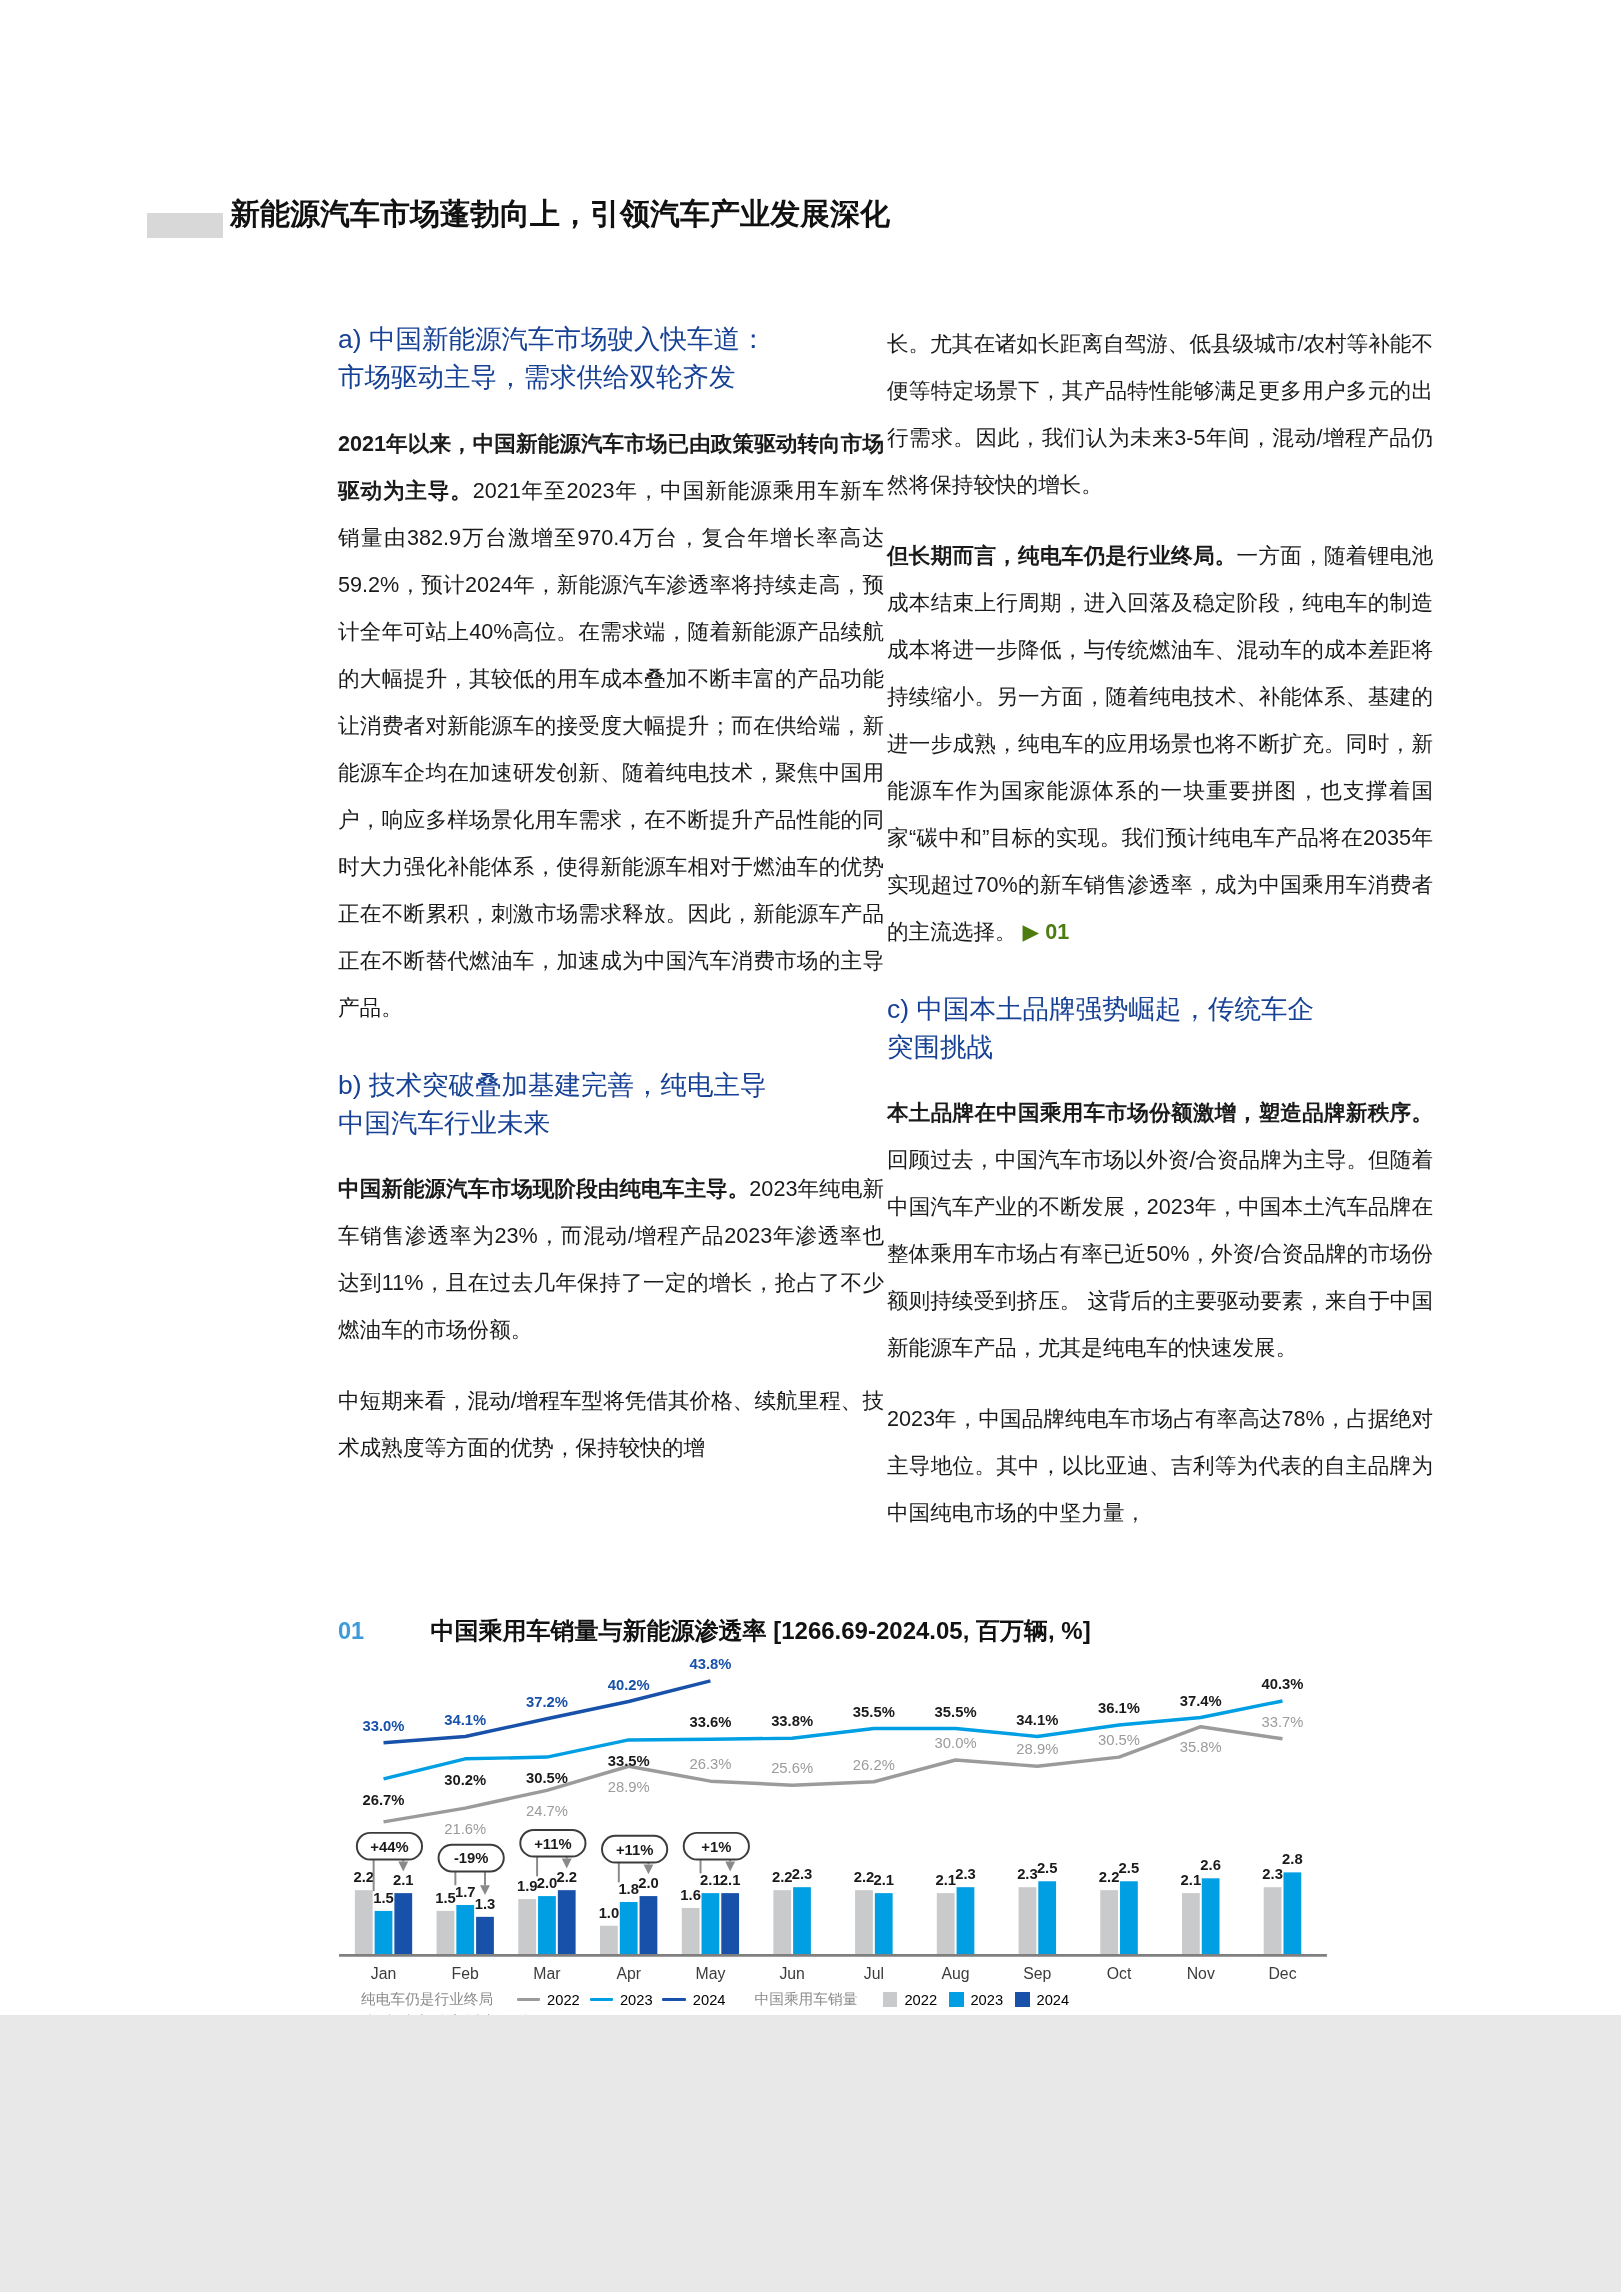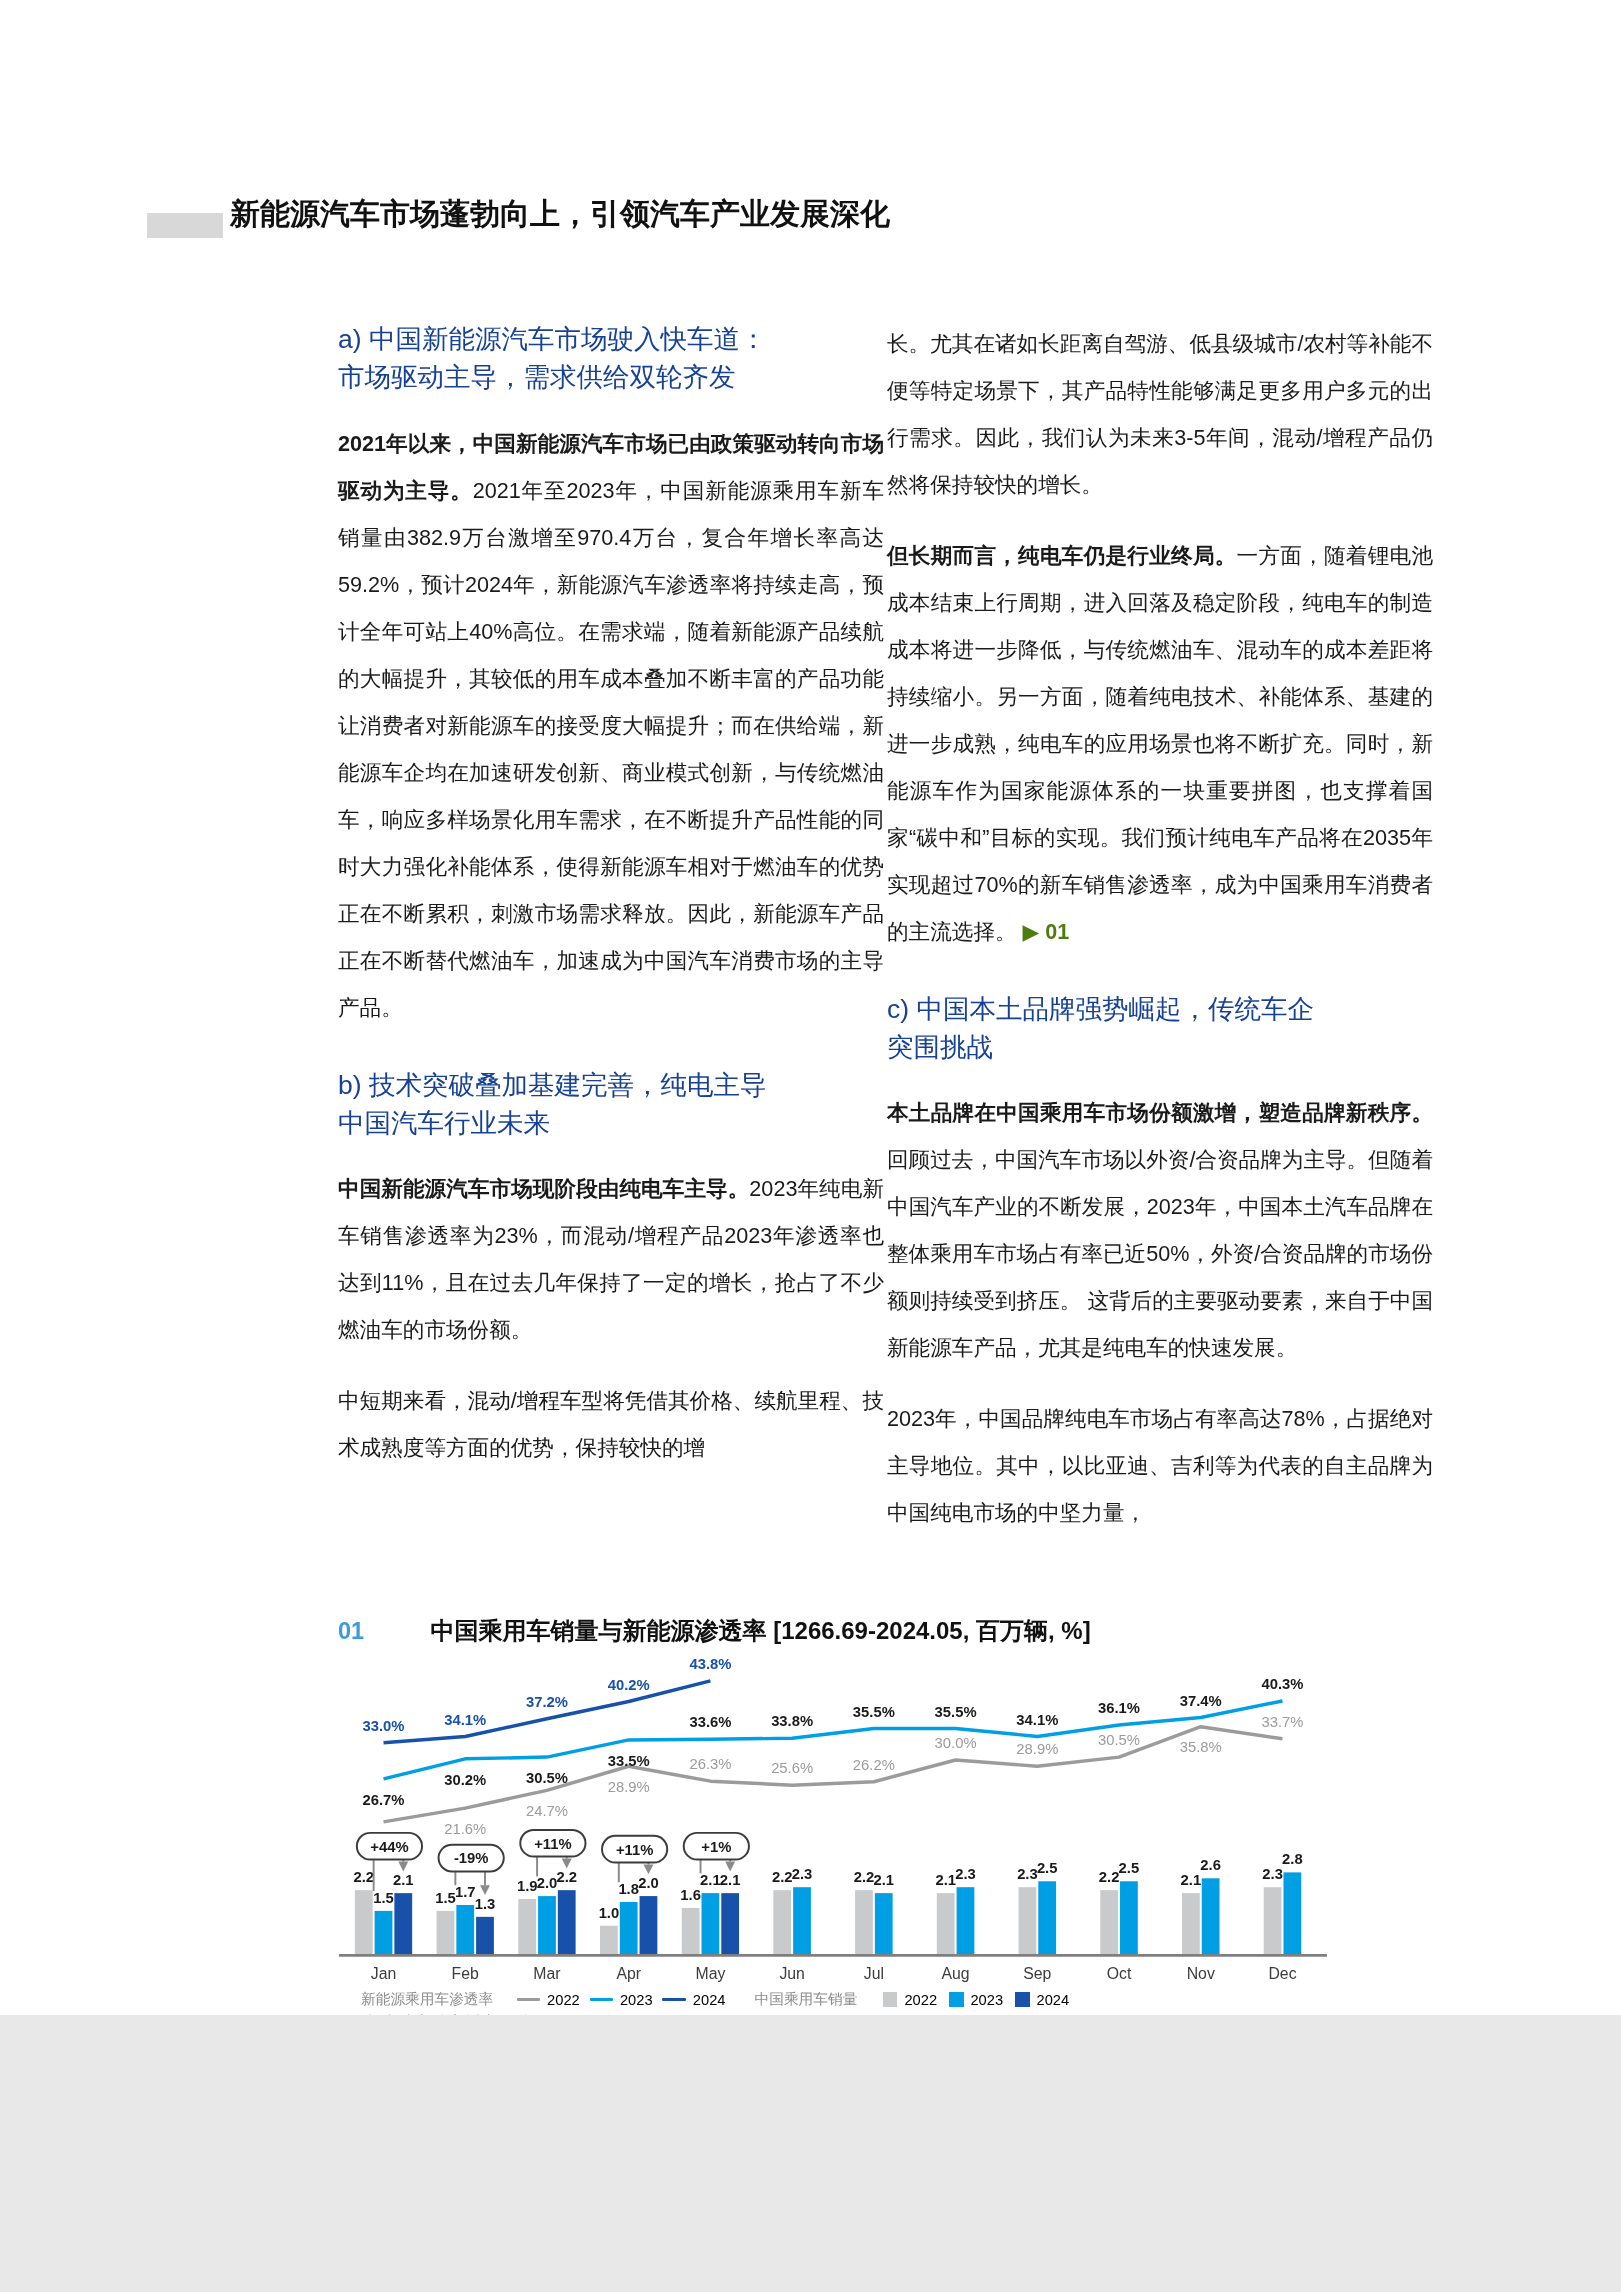--- a/index.html
+++ b/index.html
@@ -36,21 +36,21 @@
 <body>
 
 <div class="page">
 
   <div class="accent-bar"></div>
   <h1 class="title">新能源汽车市场蓬勃向上，引领汽车产业发展深化</h1>
 
   <div class="col col-left">
     <h2 class="sec">a) 中国新能源汽车市场驶入快车道：
 市场驱动主导，需求供给双轮齐发</h2>
-    <p><strong>2021年以来，中国新能源汽车市场已由政策驱动转向市场驱动为主导。</strong><span>2021年至2023年，中国新能源乘用车新车销量由382.9万台激增至970.4万台，复合年增长率高达59.2%，预计2024年，新能源汽车渗透率将持续走高，预计全年可站上40%高位。在需求端，随着新能源产品续航的大幅提升，其较低的用车成本叠加不断丰富的产品功能让消费者对新能源车的接受度大幅提升；而在供给端，新能源车企均在加速研发创新、商业模式创新，与传统燃油车，响应多样场景化用车需求，在不断提升产品性能的同时大力强化补能体系，使得新能源车相对于燃油车的优势正在不断累积，刺激市场需求释放。因此，新能源车产品正在不断替代燃油车，加速成为中国汽车消费市场的主导产品。</span></p>
+    <p><strong>2021年以来，中国新能源汽车市场已由政策驱动转向市场驱动为主导。</strong><span>2021年至2023年，中国新能源乘用车新车销量由382.9万台激增至970.4万台，复合年增长率高达59.2%，预计2024年，新能源汽车渗透率将持续走高，预计全年可站上40%高位。在需求端，随着新能源产品续航的大幅提升，其较低的用车成本叠加不断丰富的产品功能让消费者对新能源车的接受度大幅提升；而在供给端，新能源车企均在加速研发创新、随着纯电技术，聚焦中国用户，响应多样场景化用车需求，在不断提升产品性能的同时大力强化补能体系，使得新能源车相对于燃油车的优势正在不断累积，刺激市场需求释放。因此，新能源车产品正在不断替代燃油车，加速成为中国汽车消费市场的主导产品。</span></p>
     <h2 class="sec mt">b) 技术突破叠加基建完善，纯电主导
 中国汽车行业未来</h2>
     <p><strong>中国新能源汽车市场现阶段由纯电车主导。</strong><span>2023年纯电新车销售渗透率为23%，而混动/增程产品2023年渗透率也达到11%，且在过去几年保持了一定的增长，抢占了不少燃油车的市场份额。</span></p>
     <p>中短期来看，混动/增程车型将凭借其价格、续航里程、技术成熟度等方面的优势，保持较快的增</p>
   </div>
 
   <div class="col col-right">
     <p>长。尤其在诸如长距离自驾游、低县级城市/农村等补能不便等特定场景下，其产品特性能够满足更多用户多元的出行需求。因此，我们认为未来3-5年间，混动/增程产品仍然将保持较快的增长。</p>
     <p><strong>但长期而言，纯电车仍是行业终局。</strong><span>一方面，随着锂电池成本结束上行周期，进入回落及稳定阶段，纯电车的制造成本将进一步降低，与传统燃油车、混动车的成本差距将持续缩小。另一方面，随着纯电技术、补能体系、基建的进一步成熟，纯电车的应用场景也将不断扩充。同时，新能源车作为国家能源体系的一块重要拼图，也支撑着国家“碳中和”目标的实现。我们预计纯电车产品将在2035年实现超过70%的新车销售渗透率，成为中国乘用车消费者的主流选择。</span> <span class="ref">▶ 01</span></p>
     <h2 class="sec mt">c) 中国本土品牌强势崛起，传统车企
@@ -212,21 +212,21 @@
         <text x="541.3636363636364" y="324" text-anchor="middle" font-size="16" fill="#3c3c3c">Jul</text>
         <text x="624.0909090909091" y="324" text-anchor="middle" font-size="16" fill="#3c3c3c">Aug</text>
         <text x="706.8181818181819" y="324" text-anchor="middle" font-size="16" fill="#3c3c3c">Sep</text>
         <text x="789.5454545454546" y="324" text-anchor="middle" font-size="16" fill="#3c3c3c">Oct</text>
         <text x="872.2727272727274" y="324" text-anchor="middle" font-size="16" fill="#3c3c3c">Nov</text>
         <text x="955.0000000000001" y="324" text-anchor="middle" font-size="16" fill="#3c3c3c">Dec</text>
       </svg>
   </div>
 
   <div class="legend">
-      <span class="leg-label">新能源乘用车渗透率</span>
+      <span class="leg-label">纯电车仍是行业终局</span>
       <span class="leg-line" style="background: rgb(155, 155, 155);"></span>
       <span class="leg-year">2022</span>
       <span class="leg-line" style="background: rgb(0, 159, 227);"></span>
       <span class="leg-year">2023</span>
       <span class="leg-line" style="background: rgb(23, 81, 169);"></span>
       <span class="leg-year">2024</span>
       <span class="leg-label" style="margin-left: 29px;">中国乘用车销量</span>
       <span class="leg-sq" style="background: rgb(201, 202, 204);"></span>
       <span class="leg-year">2022</span>
       <span class="leg-sq" style="background: rgb(0, 159, 227);"></span>

